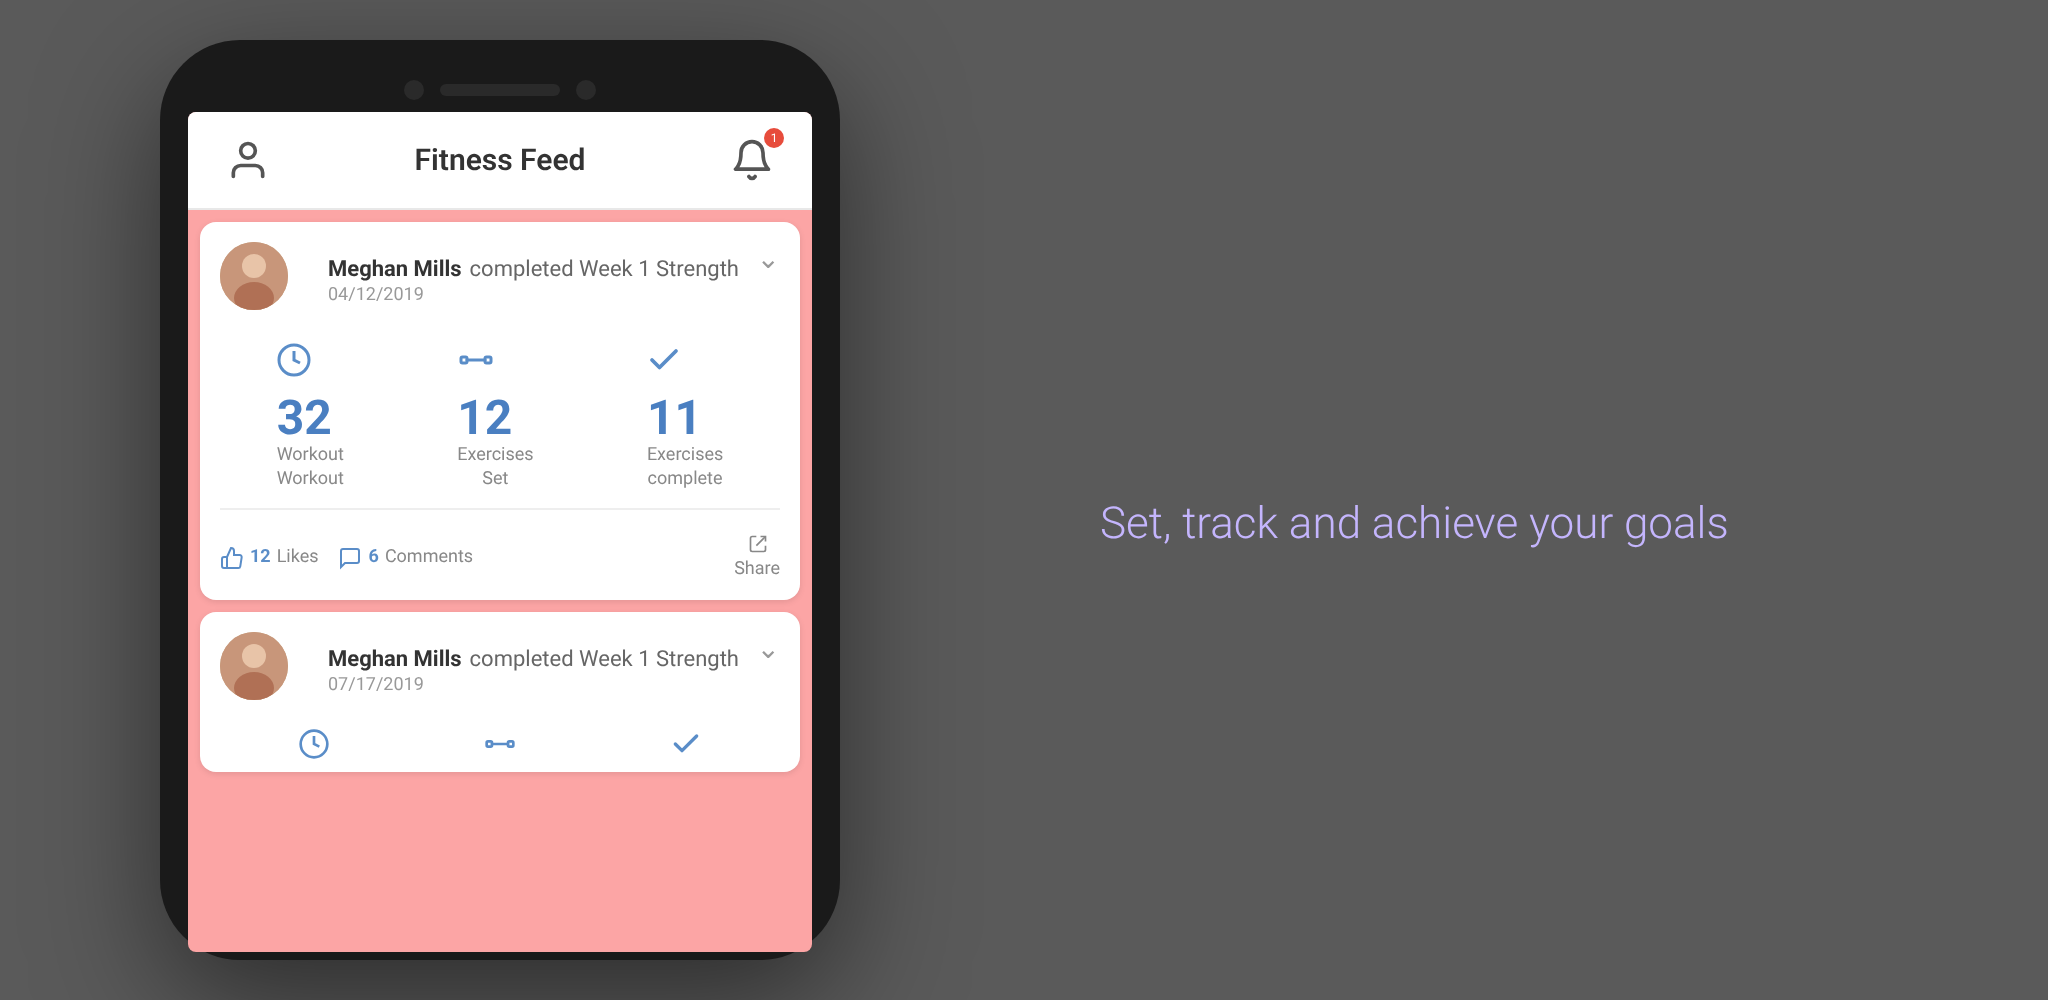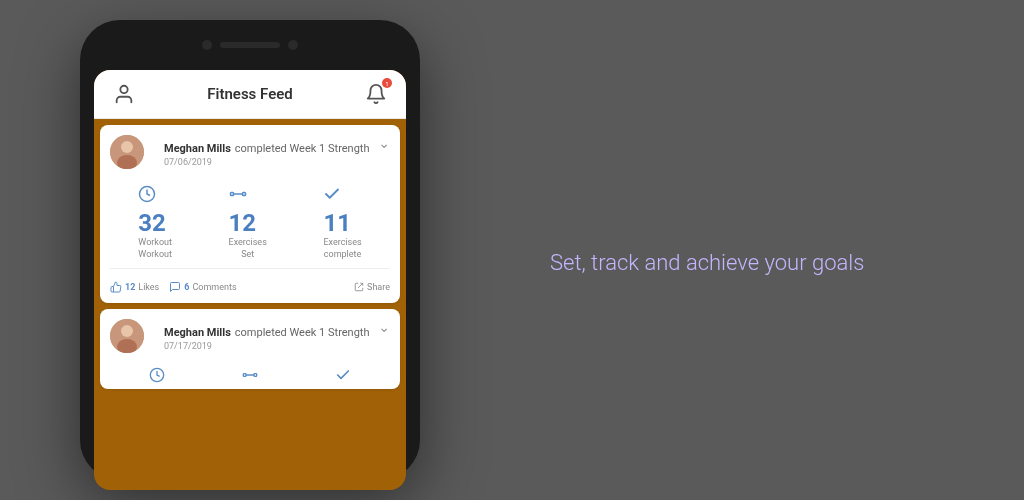--- a/index.html
+++ b/index.html
@@ -63,25 +63,25 @@
     }
 
     .speaker-bar {
       width: 60px;
       height: 6px;
       background: #2a2a2a;
       border-radius: 3px;
     }
 
     .phone-screen {
-      background: #a16207;
-      border-radius: 16px;
+      background: #fca5a5;
+      border-radius: 4px;
       overflow: hidden;
       height: 100%;
-      margin-top: 20px;
+      margin-top: 6px;
     }
 
     
     .app-header {
       background: white;
       padding: 10px 16px;
       display: flex;
       align-items: center;
       justify-content: space-between;
       border-bottom: 1px solid #e8e8e8;
@@ -245,20 +245,21 @@
     .footer-item span {
       color: #888;
     }
 
     .share-btn {
       display: flex;
       align-items: center;
       gap: 3px;
       font-size: 9px;
       color: #888;
+      flex-direction: column;
     }
 
     
     .feed-card.partial {
       margin-top: 4px;
       padding-bottom: 6px;
     }
 
     .partial-stats {
       display: flex;
@@ -313,21 +314,21 @@
                 <rect width="34" height="34" fill="#c8967a"></rect>
                 <circle cx="17" cy="12" r="6" fill="#e8c4a8"></circle>
                 <ellipse cx="17" cy="28" rx="10" ry="8" fill="#b07055"></ellipse>
               </svg>
             </div>
             <div class="user-text">
               <div>
                 <span class="username">Meghan Mills</span>
                 <span class="activity">completed Week 1 Strength</span>
               </div>
-              <div class="date">07/06/2019</div>
+              <div class="date">04/12/2019</div>
             </div>
           </div>
           <div class="chevron-icon">⌄</div>
         </div>
 
         <div class="stats-row">
 
           <div class="stat-item">
             <div class="stat-icon">
               <svg width="18" height="18" viewBox="0 0 24 24" fill="none" stroke="#5a8dc8" stroke-width="2">

